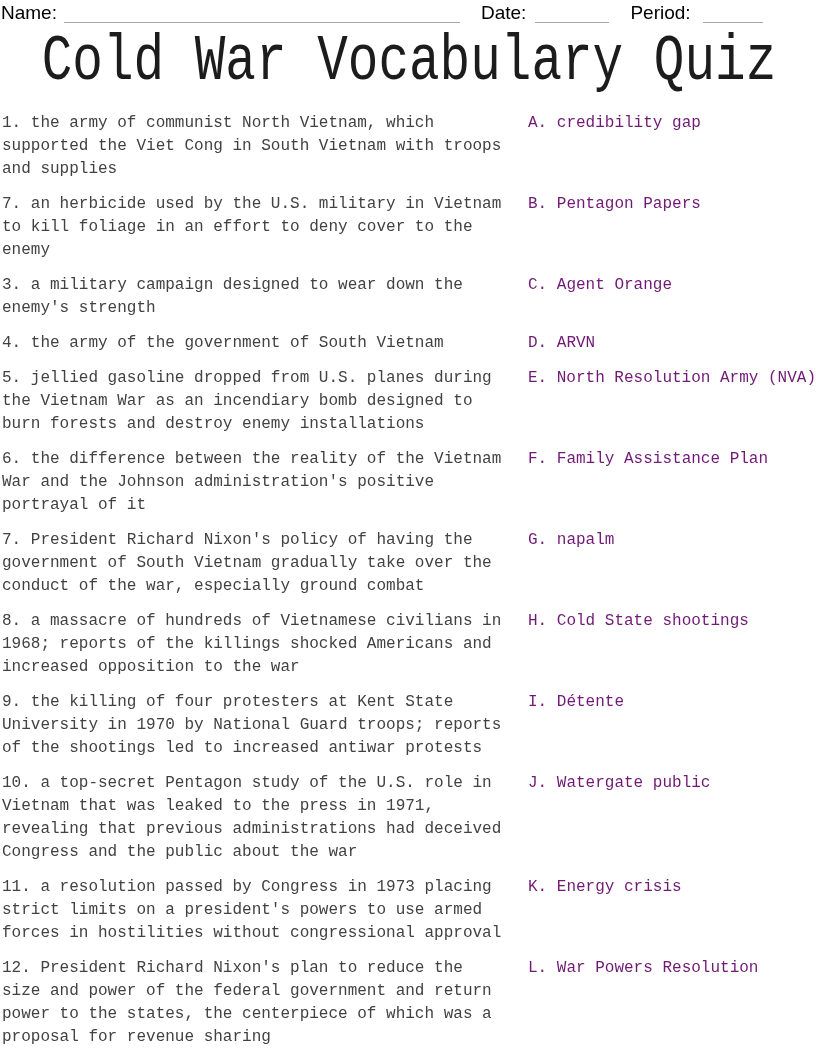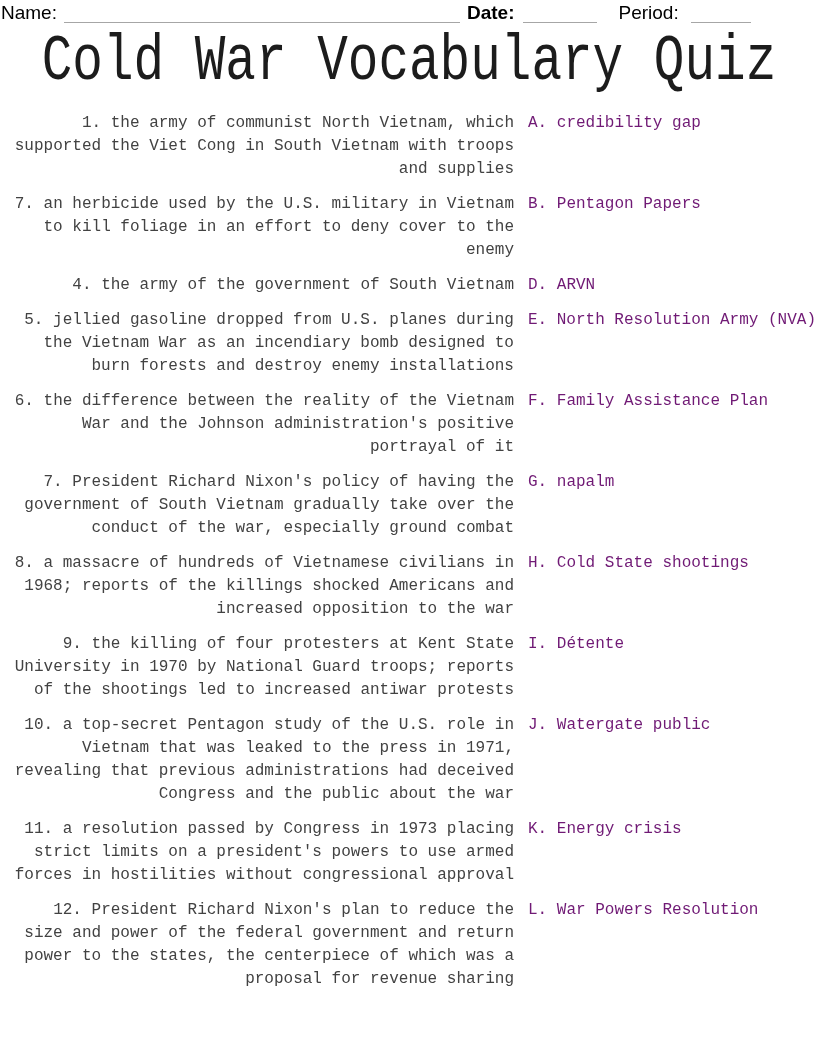--- a/index.html
+++ b/index.html
@@ -22,40 +22,40 @@
     font-family: "Liberation Sans", sans-serif;
     font-size: 19px;
     color: #000000;
   }
   .topline .label { line-height: 21px; white-space: pre; }
   .blank {
     border-bottom: 1px solid #a6a6a6;
     height: 16px;
   }
   .blank-name   { width: 396px; margin-left: 7px; }
-  .lbl-date     { margin-left: 7px; font-weight: bold; }
+  .lbl-date     { margin-left: 21px; }
   .blank-date   { width: 74px;  margin-left: 9px; }
   .lbl-period   { margin-left: 21px; }
   .blank-period { width: 60px;  margin-left: 12px; }
   
   .title {
     margin: 0;
     font-family: "Liberation Mono", monospace;
     font-weight: 400;
     font-size: 51px;
     line-height: 61px;
     text-align: center;
     letter-spacing: 0;
     color: #1c1c1c;
     transform: scaleY(1.27);
     transform-origin: 50% 0;
     white-space: pre;
   }
   
-  .quiz { margin-top: 28px; text-align: right; }
+  .quiz { margin-top: 28px; }
   .row {
     display: flex;
     align-items: flex-start;
     margin-bottom: 12px;
   }
   .question {
     margin: 0;
     width: 512px;
     font: 16px/23px "Liberation Mono", monospace;
     color: #424242;
@@ -89,20 +89,25 @@
         <p class="question">1. the army of communist North Vietnam, which
 supported the Viet Cong in South Vietnam with troops
 and supplies</p>
         <p class="answer">A. credibility gap</p>
       </div>
       <div class="row">
         <p class="question">7. an herbicide used by the U.S. military in Vietnam
 to kill foliage in an effort to deny cover to the
 enemy</p>
         <p class="answer">B. Pentagon Papers</p>
+      </div>
+      <div class="row">
+        <p class="question">3. a military campaign designed to wear down the
+enemy's strength</p>
+        <p class="answer">C. Agent Orange</p>
       </div>
       <div class="row">
         <p class="question">4. the army of the government of South Vietnam</p>
         <p class="answer">D. ARVN</p>
       </div>
       <div class="row">
         <p class="question">5. jellied gasoline dropped from U.S. planes during
 the Vietnam War as an incendiary bomb designed to
 burn forests and destroy enemy installations</p>
         <p class="answer">E. North Resolution Army (NVA)</p>

